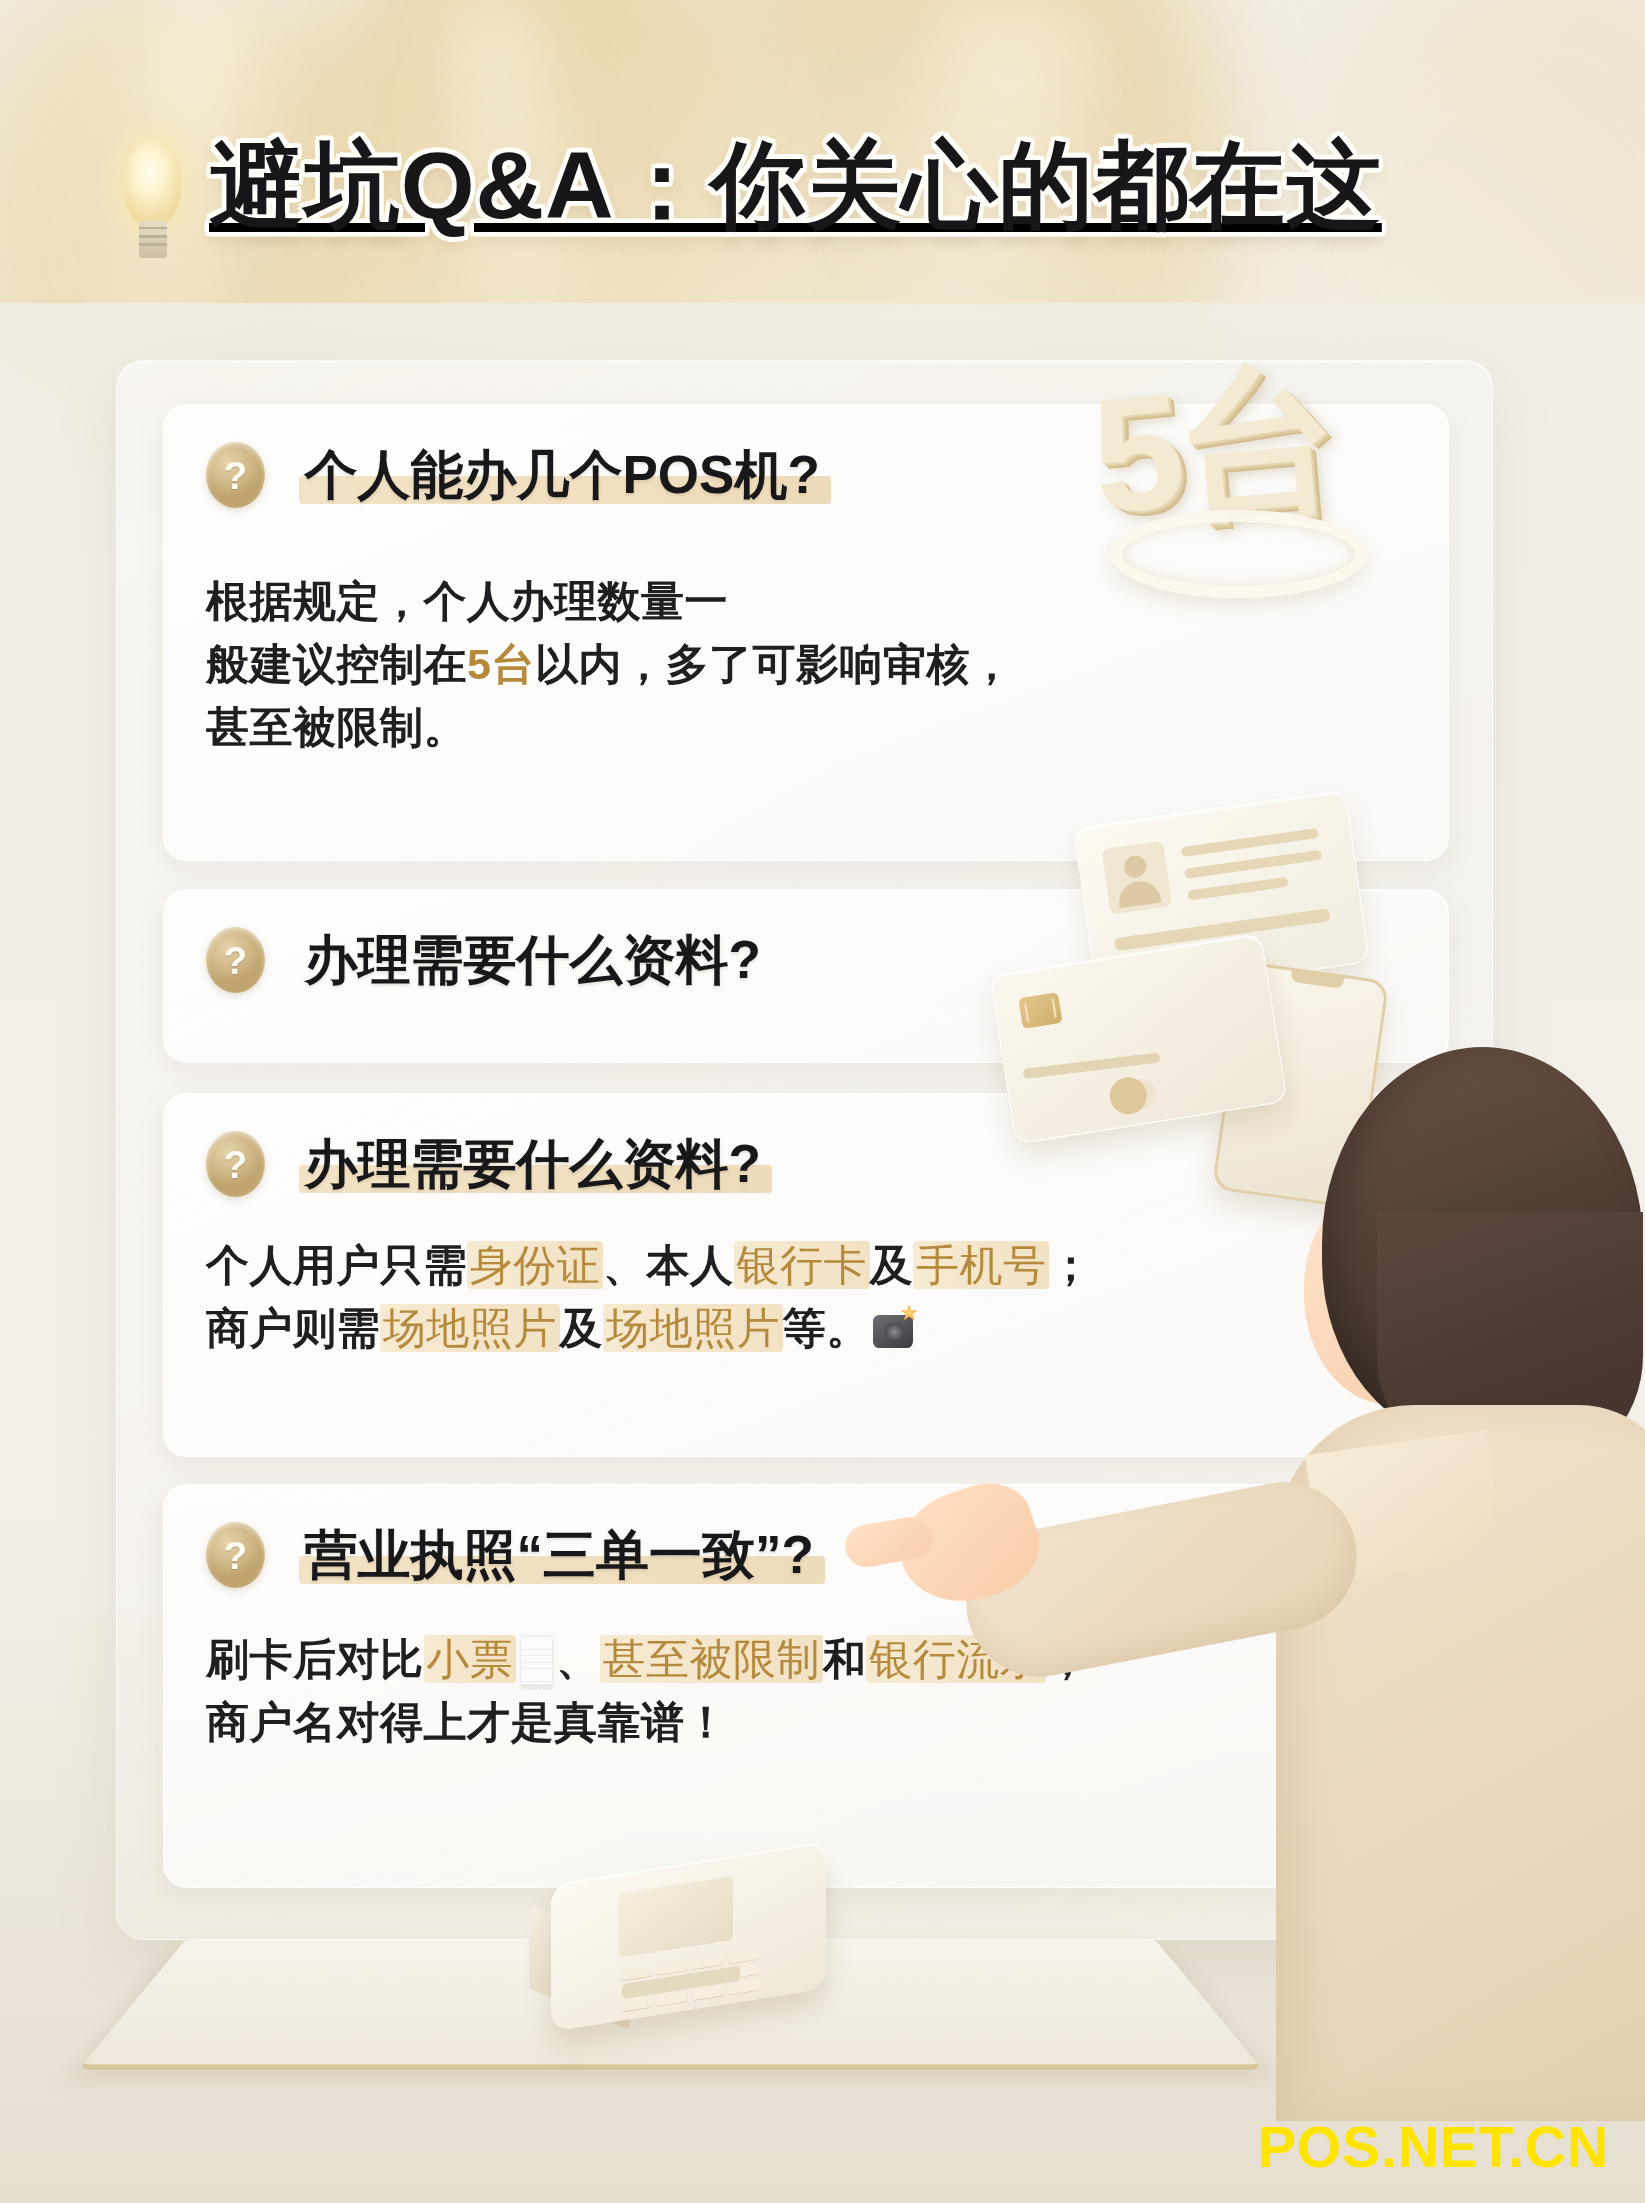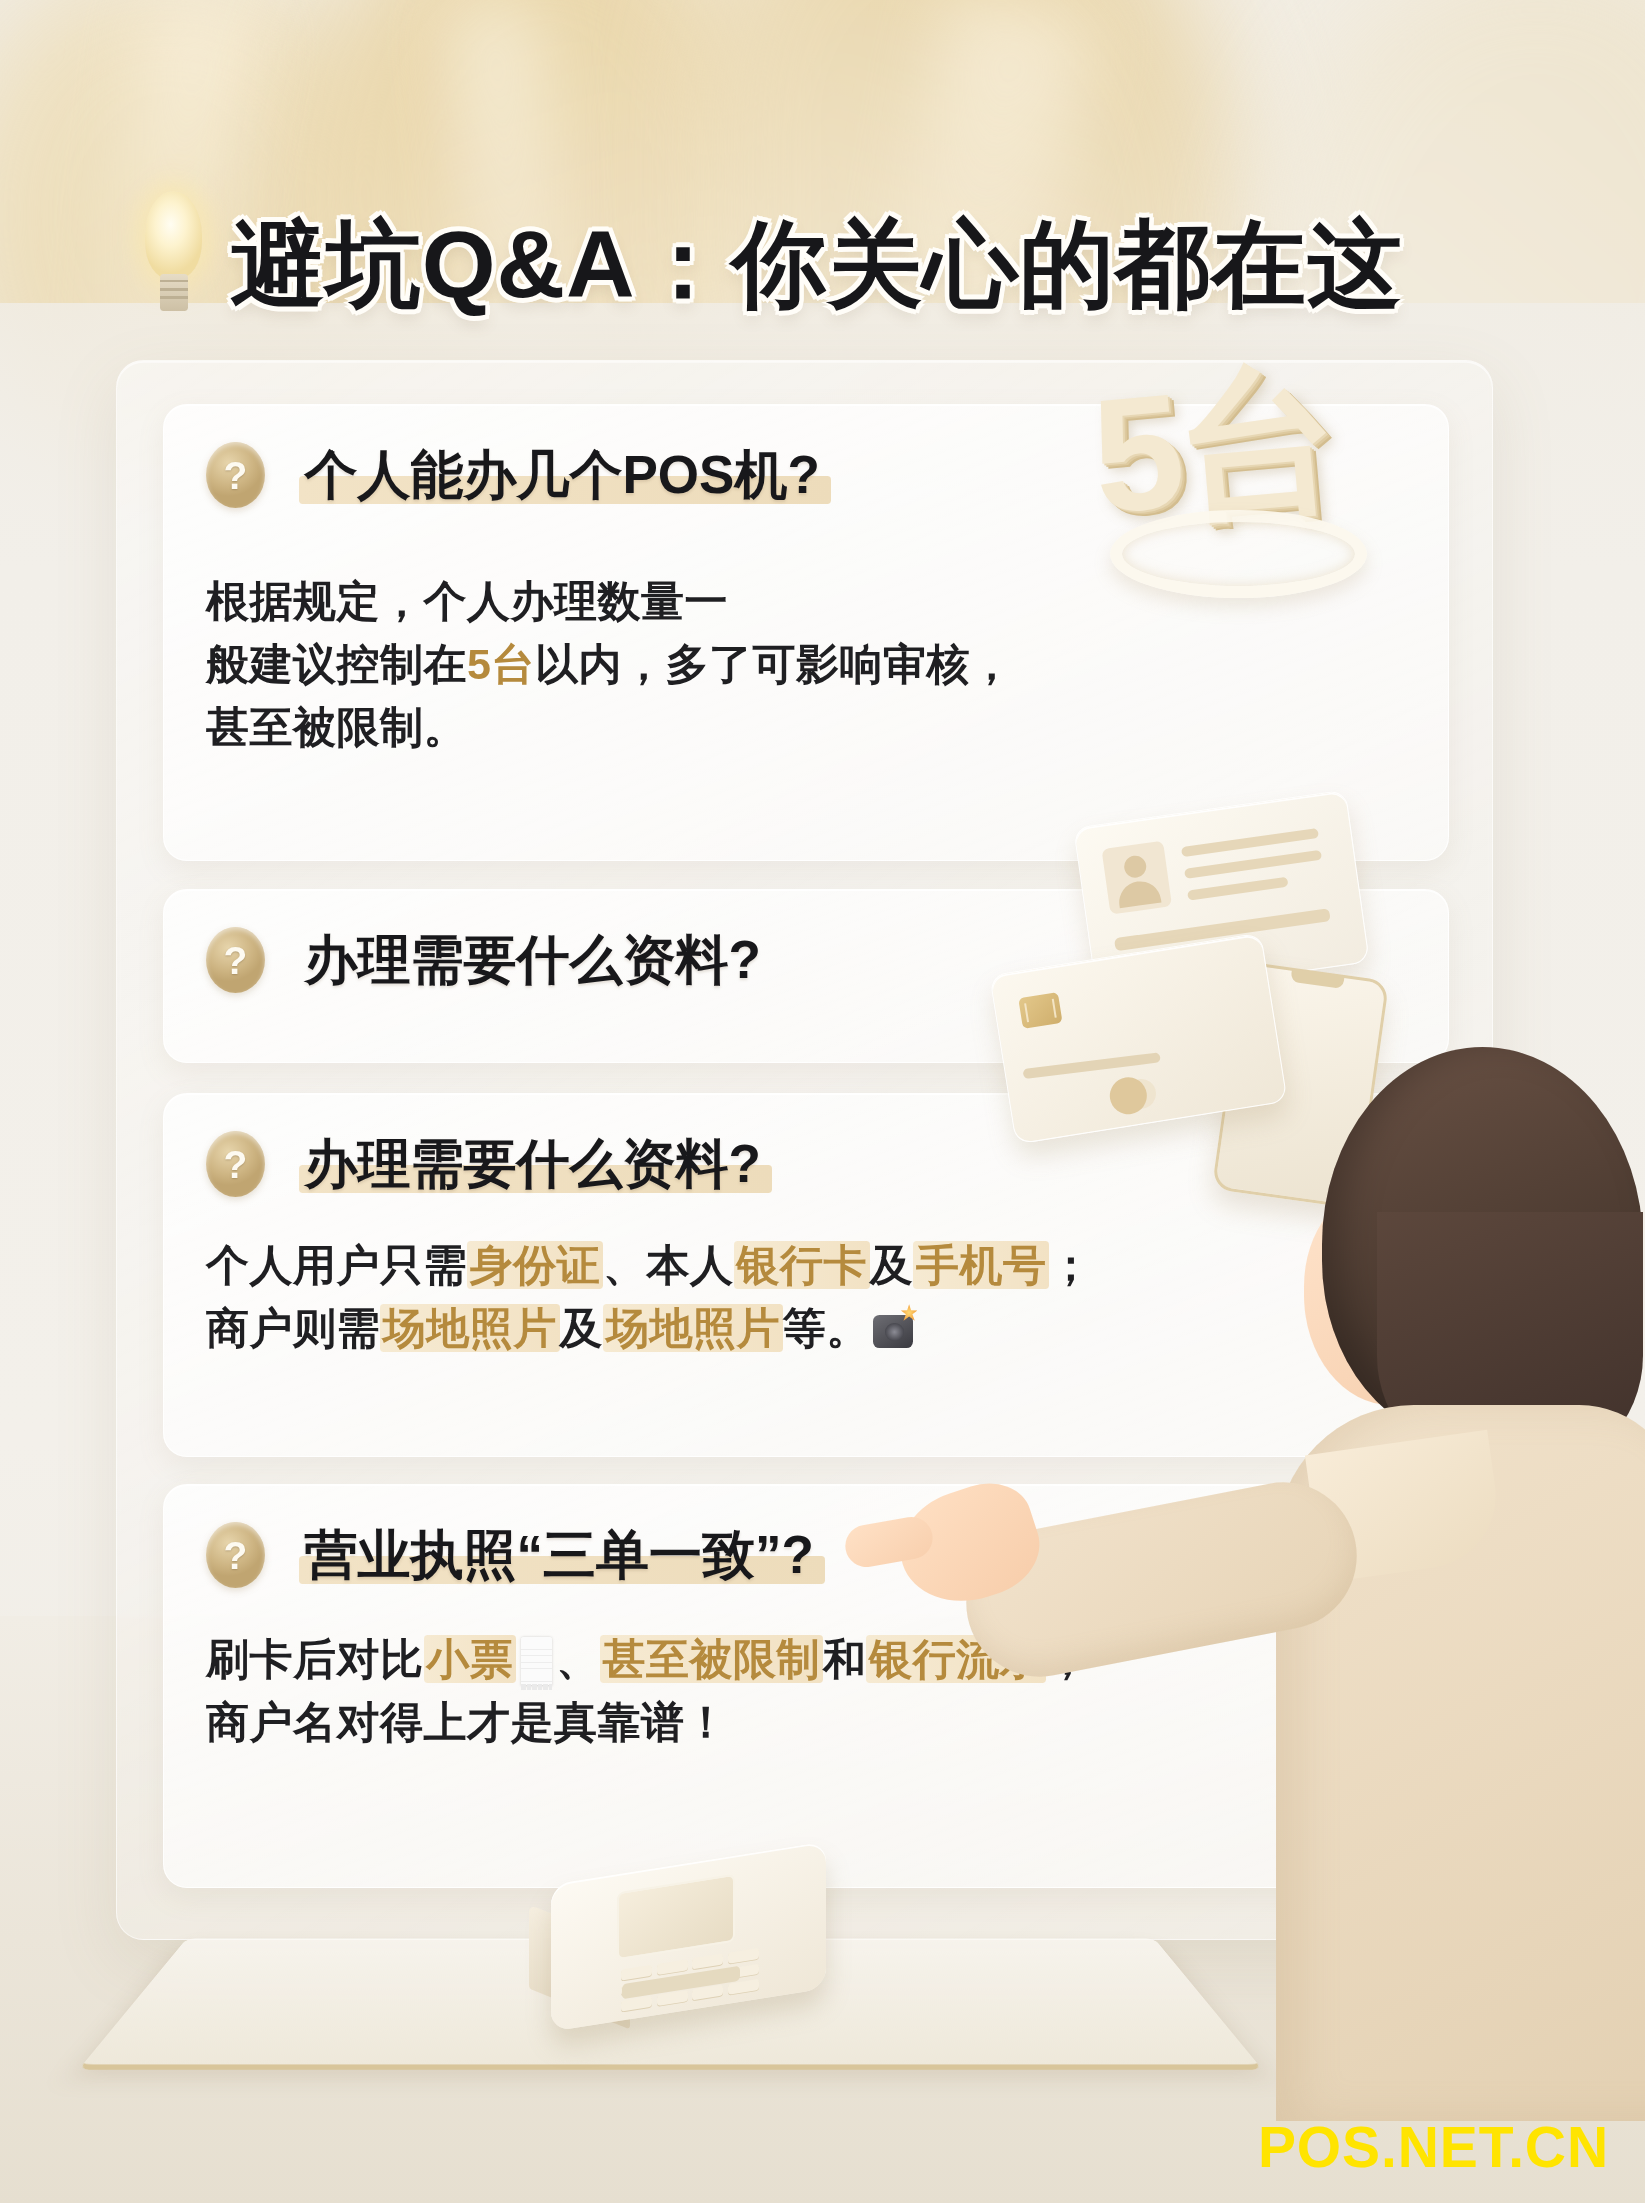--- a/index.html
+++ b/index.html
@@ -58,22 +58,22 @@
     background:linear-gradient(#fbf9f4cc,#efe9dbcc);
     border-radius:9.2px;
     border-bottom:7.3px solid #d8c59a;
     box-shadow:0 11px 26px rgba(150,130,95,.18);
     transform:perspective(826px) rotateX(52deg);
     z-index:3;
   }
 
   
   #title-row{
-    position:absolute; left:138px; top:138px; width:1396px; height:174px;
-    display:flex; align-items:flex-end; gap:20px; z-index:6;
+    position:absolute; left:117px; top:138px; width:1396px; height:174px;
+    display:flex; align-items:flex-start; gap:20px; z-index:6;text-decoration:underline;
   }
   .bulb{ width:72px; height:121px; position:relative; flex:0 0 auto; }
   .bulb .glass{
     position:absolute; left:7.3px; top:0; width:57px; height:88px;
     background:radial-gradient(60% 55% at 45% 38%, #fffdf2 0%, #fdf3cf 45%, #f0dca0 100%);
     border-radius:50% 50% 42% 42%;
     box-shadow:0 0 24px 9.2px rgba(250,232,170,.65);
   }
   .bulb .base{
     position:absolute; left:22px; top:83px; width:27.5px; height:37px;
@@ -129,21 +129,21 @@
   }
 
   .a-text{
     position:absolute; left:42px; font-size:43px; font-weight:600; color:#1f1f22;
     line-height:1.46; letter-spacing:0.5px;
   }
   #ans-1{ top:145px; width:1111px;margin-top:20px; }
   #ans-3{ top:140px; width:1139px; }
   #ans-4{ top:143px; width:1084px; }
   .a-text .k{
-    color:#b58a3d; font-weight:700;
+    color:#b58a3d; font-weight:400;
     background:linear-gradient(90deg,#f6ead2,#f2e2c4);
     border-radius:3.7px; padding:0 2.8px; box-decoration-break:clone;
   }
   .a-text .kplain{ color:#b58a3d; font-weight:800; }
 
   
   #decor-5tai{
     position:absolute; left:1093px; top:372px; width:303px; height:230px; z-index:6;
   }
   #decor-5tai .glyph{

